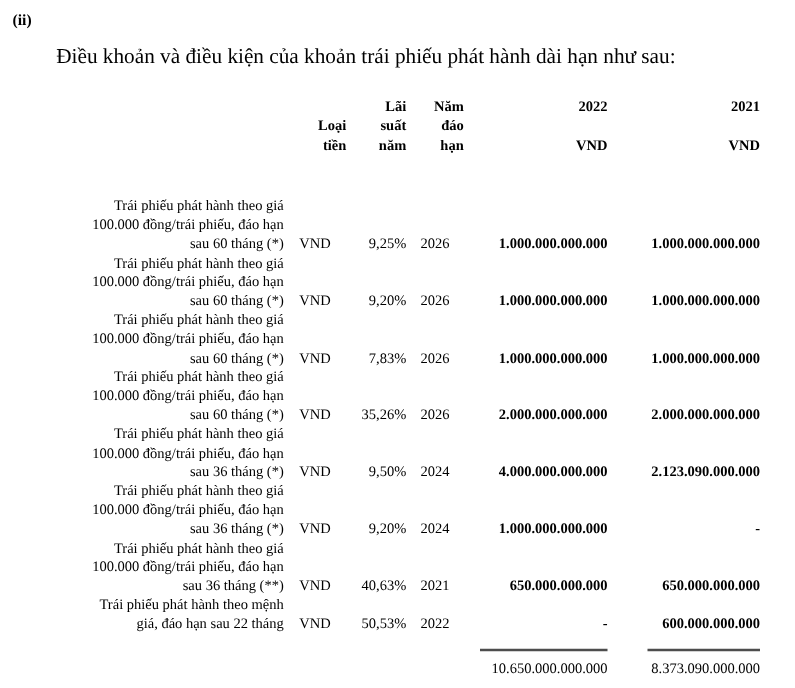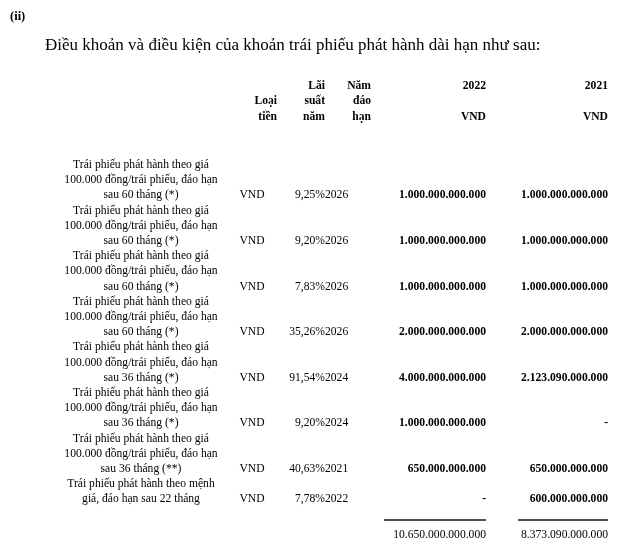--- a/index.html
+++ b/index.html
@@ -44,24 +44,24 @@
 
   th, td { padding: 0; font-weight: normal; vertical-align: bottom; }
 
   thead th { font-weight: bold; white-space: pre-line; }
   th.center { text-align: center; }
   th.pad-b { padding-bottom: 15.2px; text-align: right; }
   th.num-h { text-align: right; }
 
   tr.spacer td { height: 18px; }
 
-  td.desc { white-space: pre-line; text-align: center; }
+  td.desc { white-space: pre-line; text-align: right; }
   td.cur  { text-align: center; }
   td.rate { text-align: right; }
-  td.mat  { text-align: left; }
+  td.mat  { text-align: center; }
   td.num  { text-align: right; font-weight: bold; }
 
   tfoot td.rule-cell { padding-top: 12px; }
   .rule-line {
     border-top: 2px solid #4d4d4d;
     margin-left: auto;
   }
   .rule-w1 { width: 102px; }
   .rule-w2 { width: 90px; }
   tfoot td.total-cell { padding-top: 6px; text-align: right; }
@@ -155,21 +155,21 @@
     <td class="mat">2026</td>
     <td class="num">2.000.000.000.000</td>
     <td class="num">2.000.000.000.000</td>
   </tr>
 
   <tr class="bond-row">
     <td class="desc">Trái phiếu phát hành theo giá
 100.000 đồng/trái phiếu, đáo hạn
 sau 36 tháng (*)</td>
     <td class="cur">VND</td>
-    <td class="rate">91,54%</td>
+    <td class="rate">9,50%</td>
     <td class="mat">2024</td>
     <td class="num">4.000.000.000.000</td>
     <td class="num">2.123.090.000.000</td>
   </tr>
 
   <tr class="bond-row">
     <td class="desc">Trái phiếu phát hành theo giá
 100.000 đồng/trái phiếu, đáo hạn
 sau 36 tháng (*)</td>
     <td class="cur">VND</td>
@@ -187,21 +187,21 @@
     <td class="rate">40,63%</td>
     <td class="mat">2021</td>
     <td class="num">650.000.000.000</td>
     <td class="num">650.000.000.000</td>
   </tr>
 
   <tr class="bond-row">
     <td class="desc">Trái phiếu phát hành theo mệnh
 giá, đáo hạn sau 22 tháng</td>
     <td class="cur">VND</td>
-    <td class="rate">7,78%</td>
+    <td class="rate">50,53%</td>
     <td class="mat">2022</td>
     <td class="num">-</td>
     <td class="num">600.000.000.000</td>
   </tr>
 </tbody>
     <tfoot>
       <tr>
         <td colspan="4"></td>
         <td class="rule-cell">
             <div class="rule-line rule-w1"></div>

